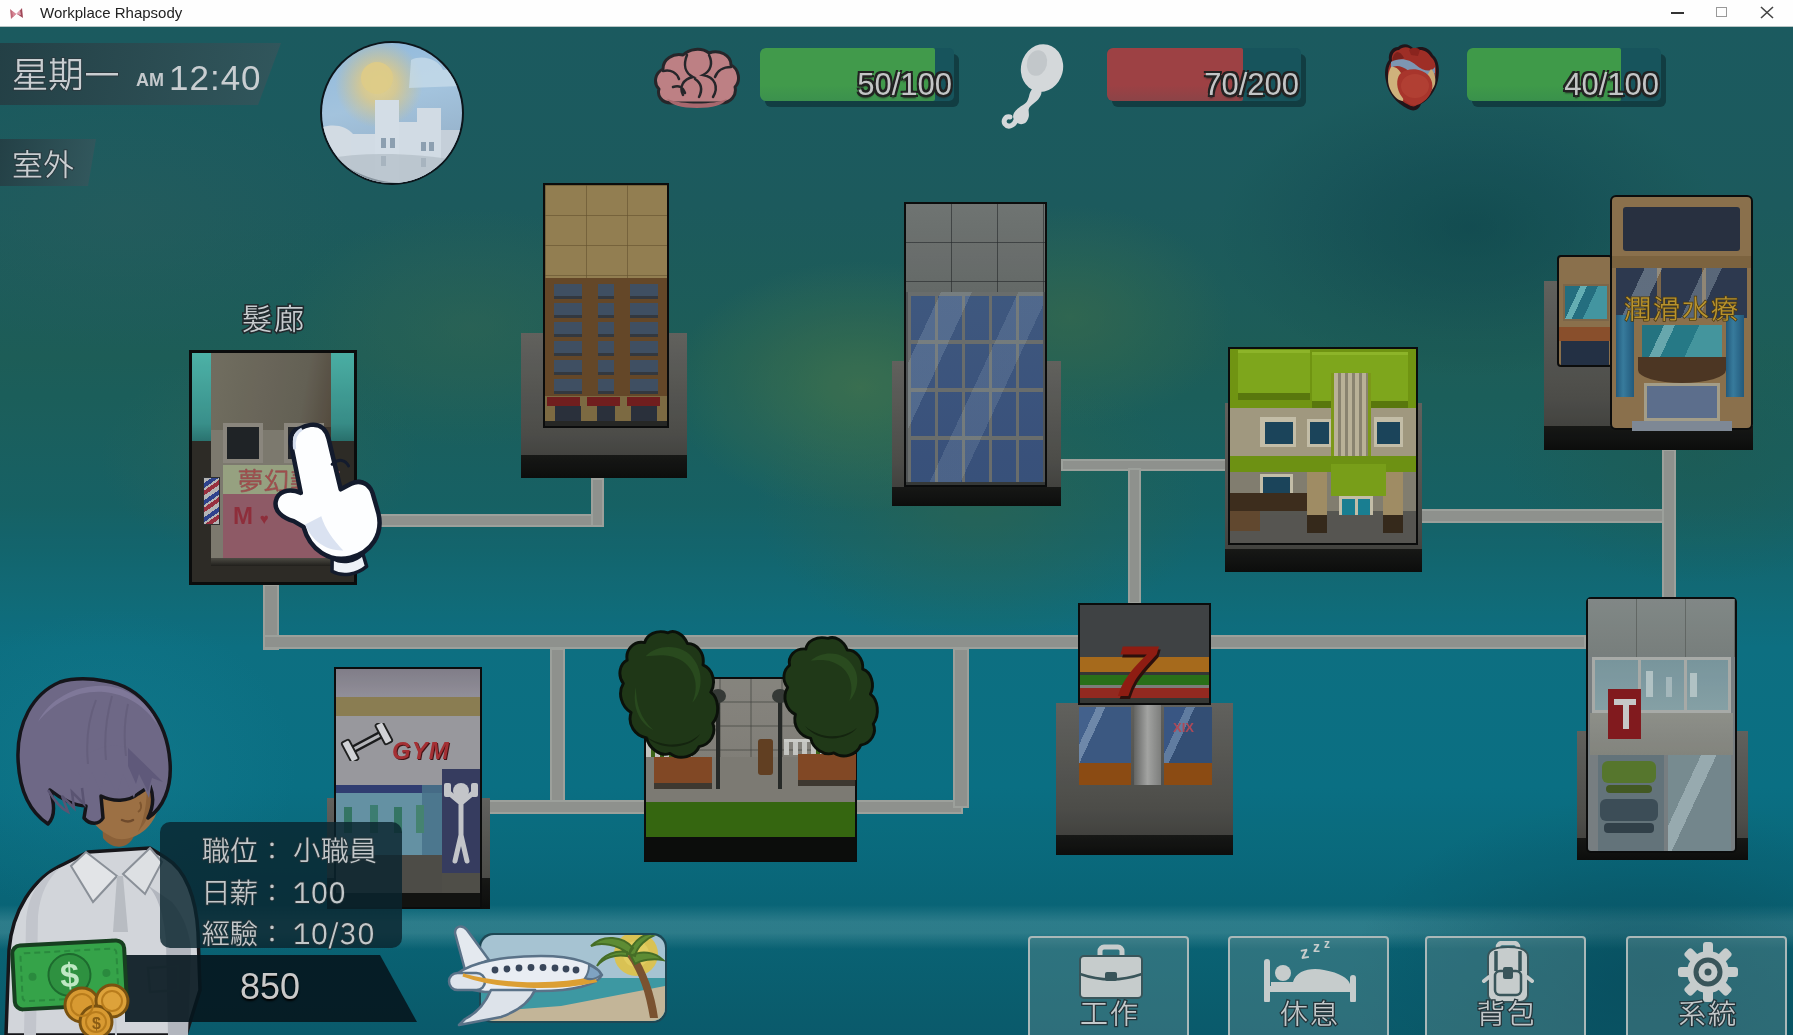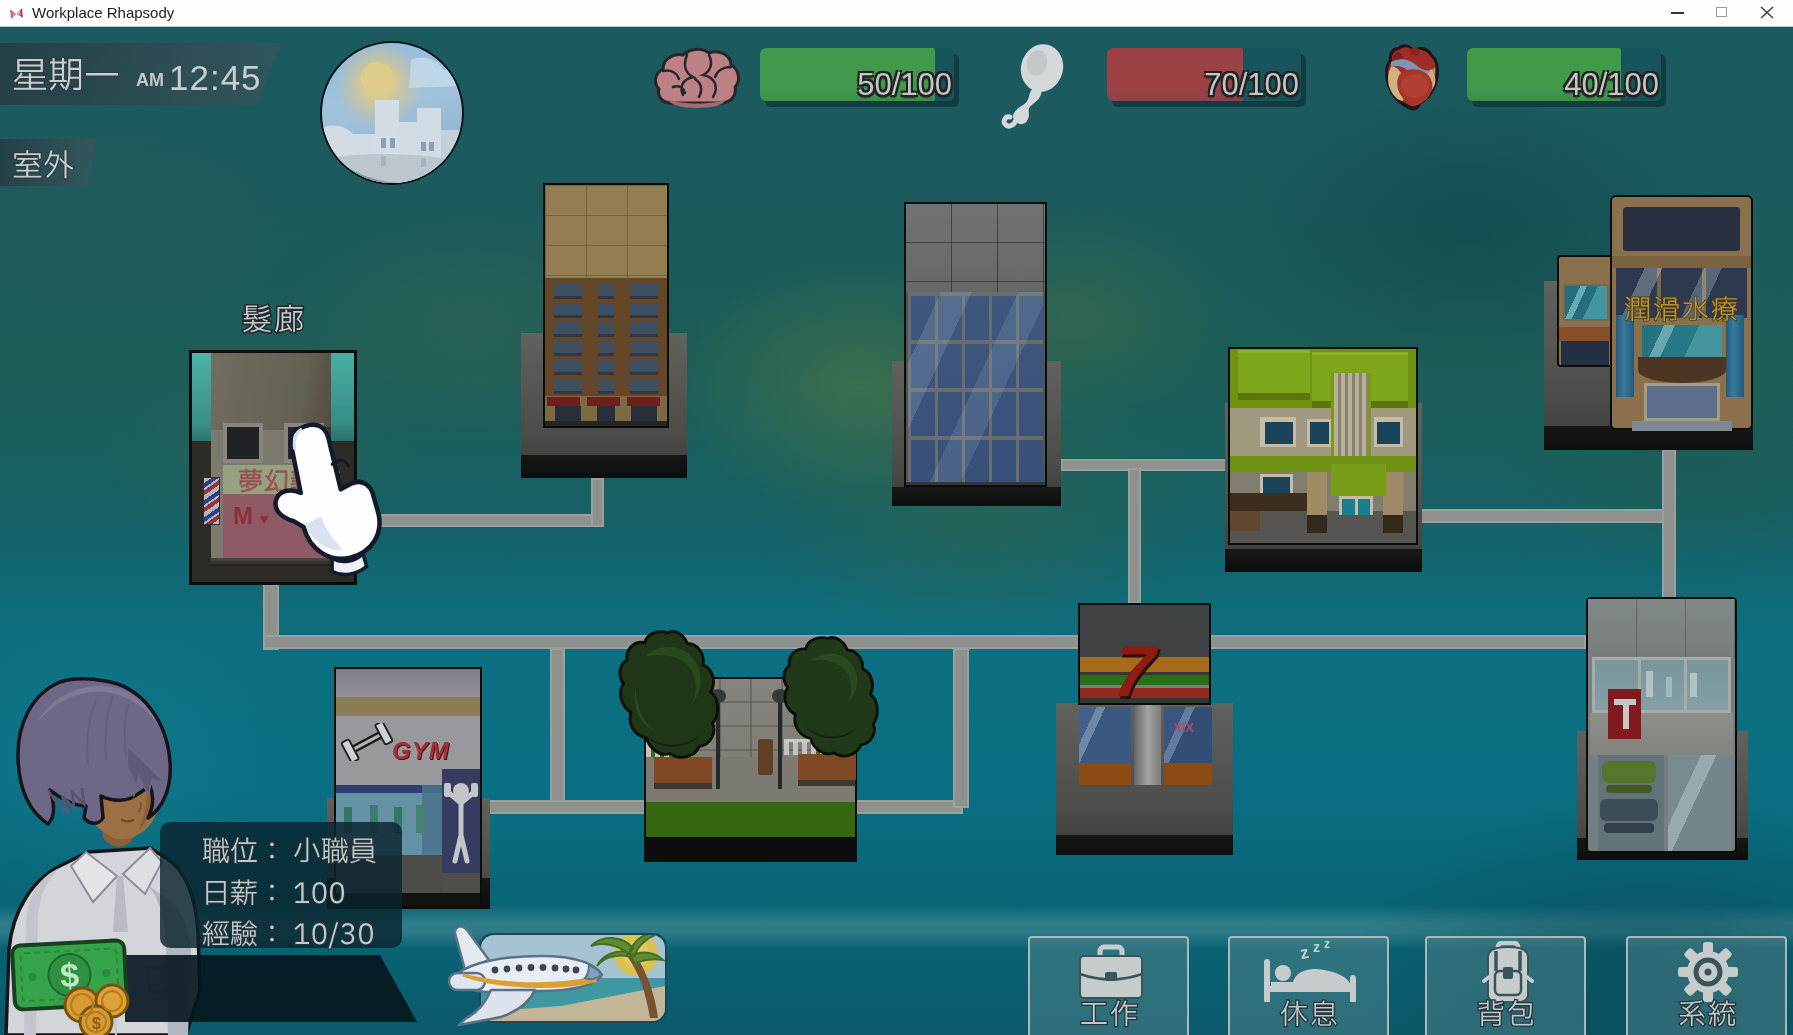--- a/index.html
+++ b/index.html
@@ -31,21 +31,21 @@
 
 <div id="titlebar"></div>
 
 <svg class="abs" style="left:8px;top:6px" width="17" height="17" viewBox="0 0 17 17">
 <path d="M2 3 L8 8 L3 13 Z" fill="#c06878"></path>
       <path d="M14 2 L9 8 L15 12 Z" fill="#a04858"></path>
 <path d="M8 8 L12 4 L13 9 Z" fill="#e0a0b0"></path>
       <path d="M8 8 L4 5 L5 11 Z" fill="#d88898"></path>
     </svg>
 
-<div class="abs" style="left:32px;top:4px;font-size:15px;color:#222">Workplace Rhapsody</div>
+<div class="abs" style="left:40px;top:4px;font-size:15px;color:#222">Workplace Rhapsody</div>
 
 <div class="abs" style="left:1671px;top:12px;width:13px;height:2px;background:#333"></div>
 
 <div class="abs" style="left:1716px;top:7px;width:11px;height:10px;border:1px solid #999"></div>
 
 <svg class="abs" style="left:1760px;top:6px" width="14" height="13" viewBox="0 0 14 13">
       <path d="M1 1 L13 12 M13 1 L1 12" stroke="#444" stroke-width="1.6"></path>
     </svg>
 
 <div id="game"></div>
@@ -377,21 +377,21 @@
 <div class="abs" style="left:0;top:27px;width:1793px;height:1008px;background:rgba(8,18,22,.10);pointer-events:none"></div>
 
 <div class="abs" style="left:0;top:43px;width:281px;height:62px;background:linear-gradient(100deg,rgba(36,62,68,.94),rgba(54,86,92,.82));clip-path:polygon(0 0,281px 0,258px 62px,0 62px)"></div>
 
 <svg class="abs" style="left:12px;top:52px" width="120" height="46" viewBox="0 -36 120 46">
 <path d="M5.2 -28.9H30.9V-15.9H5.2ZM28.6 -23.4V-27.0H7.5V-23.4ZM7.5 -21.5V-17.9H28.6V-21.5ZM19.1 -0.2H34.1V1.8H1.9V-0.2H16.8V-4.3H5.9V-6.2H16.8V-9.9H7.8Q5.8 -7.5 3.4 -5.5L1.9 -7.3Q4.1 -8.9 5.9 -11.1Q7.7 -13.2 8.7 -15.5L10.7 -14.6Q9.9 -13.0 9.2 -11.8H16.8V-14.7H19.1V-11.8H33.1V-9.9H19.1V-6.2H31.6V-4.3H19.1Z M52.1 -8.1H54.8V-6.1H37.5V-8.1H40.5V-24.4H38.0V-26.4H40.5V-30.0H42.6V-26.4H49.9V-30.0H52.1V-26.4H54.6V-24.4H52.1ZM56.3 -28.9H69.1V-0.5Q69.1 0.9 68.6 1.5Q68.1 2.1 66.7 2.1H61.5L60.9 -0.2H66.9V-9.3H58.1Q57.8 -5.8 57.0 -3.0Q56.2 -0.3 54.6 2.6L52.6 1.3Q54.2 -1.5 55.0 -4.2Q55.8 -6.8 56.1 -10.1Q56.3 -13.4 56.3 -18.9ZM66.9 -20.2V-26.8H58.5V-20.2ZM49.9 -20.3V-24.4H42.6V-20.3ZM49.9 -18.5H42.6V-14.3H49.9ZM66.9 -11.3V-18.1H58.5Q58.5 -14.6 58.3 -11.3ZM49.9 -12.5H42.6V-8.1H49.9ZM37.8 0.7Q39.2 -0.4 40.6 -2.1Q42.0 -3.7 42.7 -5.3L44.6 -4.2Q43.7 -2.4 42.2 -0.6Q40.8 1.2 39.3 2.4ZM49.4 -5.3Q50.3 -4.2 51.4 -2.8Q52.6 -1.4 53.3 -0.3L51.5 1.0Q50.7 -0.2 49.7 -1.6Q48.6 -3.0 47.7 -4.1Z M106.0 -12.6H74.0V-15.1H106.0Z" fill="#c9ced1" stroke="#2a3a40" stroke-width="2" paint-order="stroke"></path>
     </svg>
 
 <div class="abs" style="left:136px;top:70px;font-size:18px;font-weight:bold;color:#c4c9cc">AM</div>
 
-<div class="abs" style="left:169px;top:58px;font-size:35px;color:#c9ced1;letter-spacing:1px">12:45</div>
+<div class="abs" style="left:169px;top:58px;font-size:35px;color:#c9ced1;letter-spacing:1px">12:40</div>
 
 <div class="abs" style="left:0;top:139px;width:96px;height:47px;background:linear-gradient(100deg,rgba(36,62,68,.92),rgba(56,88,94,.78));clip-path:polygon(0 0,96px 0,88px 47px,0 47px)"></div>
 
 <svg class="abs" style="left:12px;top:145px" width="70" height="38" viewBox="0 -31 70 38">
 <path d="M26.8 -21.0H4.2V-17.3H2.3V-22.8H14.3V-25.9H16.2V-22.8H28.7V-17.3H26.8ZM16.3 -0.3H29.3V1.5H1.7V-0.3H14.2V-4.5H4.5V-6.3H14.2V-10.2Q9.2 -10.0 3.8 -10.0L3.6 -11.7L7.6 -11.7Q9.7 -14.0 11.1 -16.3H5.3V-18.0H25.7V-16.3H13.4Q11.9 -13.8 10.1 -11.8Q17.7 -12.0 23.0 -12.5Q21.8 -13.7 20.9 -14.5L22.3 -15.5Q24.7 -13.5 27.8 -9.7L26.3 -8.6Q25.4 -9.8 24.4 -10.9Q20.3 -10.5 16.3 -10.4V-6.3H26.5V-4.5H16.3Z M60.2 -6.3Q57.0 -8.0 54.5 -9.8V2.3H52.5V-11.4Q49.7 -13.9 47.2 -17.1L48.6 -18.3Q50.5 -15.9 52.5 -13.9V-25.8H54.5V-12.2Q57.4 -10.0 61.3 -8.1ZM40.5 -25.5Q40.1 -23.6 39.6 -21.6H47.2V-20.0Q46.5 -13.3 43.7 -7.9Q40.9 -2.4 35.7 2.0L34.3 0.3Q39.2 -3.8 41.9 -8.7Q39.5 -10.8 37.0 -12.6L38.1 -14.1Q40.7 -12.2 42.7 -10.4Q44.6 -14.7 45.2 -19.8H39.0Q37.1 -14.3 33.6 -10.3L32.2 -11.8Q34.7 -14.7 36.3 -18.1Q37.8 -21.5 38.5 -25.7Z" fill="#c9ced1" stroke="#2a3a40" stroke-width="2" paint-order="stroke"></path>
     </svg>
 
 <svg class="abs" style="left:319px;top:40px" width="148" height="150" viewBox="0 0 148 150">
 <defs>
 <linearGradient id="sky" x1="0" y1="0" x2=".25" y2="1">
@@ -438,21 +438,21 @@
 <div class="sb" style="left:760px;top:48px;width:175px;background:linear-gradient(#419a4b 70%,#419a4bdd);border-radius:6px 2px 2px 6px"></div>
 
 <div class="sbtx" style="left:760px;top:67px;width:192px;text-align:right">50/100</div>
 
 <div class="abs" style="left:1112px;top:54px;width:194px;height:53px;border-radius:6px;background:rgba(8,32,38,.5)"></div>
 
 <div class="sb" style="left:1107px;top:48px;width:194px;background:#17545c"></div>
 
 <div class="sb" style="left:1107px;top:48px;width:136px;background:linear-gradient(#9d4144 70%,#9d4144dd);border-radius:6px 2px 2px 6px"></div>
 
-<div class="sbtx" style="left:1107px;top:67px;width:192px;text-align:right">70/100</div>
+<div class="sbtx" style="left:1107px;top:67px;width:192px;text-align:right">70/200</div>
 
 <div class="abs" style="left:1472px;top:54px;width:194px;height:53px;border-radius:6px;background:rgba(8,32,38,.5)"></div>
 
 <div class="sb" style="left:1467px;top:48px;width:194px;background:#17545c"></div>
 
 <div class="sb" style="left:1467px;top:48px;width:154px;background:linear-gradient(#3f9a49 70%,#3f9a49dd);border-radius:6px 2px 2px 6px"></div>
 
 <div class="sbtx" style="left:1467px;top:67px;width:192px;text-align:right">40/100</div>
 
 <svg class="abs" style="left:653px;top:47px" width="88" height="62" viewBox="0 0 88 62">
@@ -534,20 +534,21 @@
 <svg class="abs" style="left:200px;top:875px" width="152" height="36" viewBox="-2 -28 152 36">
 <path d="M4.3 1.8V-21.9H23.7V1.8H21.9V-0.4H6.1V1.8ZM21.9 -12.1V-20.2H6.1V-12.1ZM6.1 -10.4V-2.1H21.9V-10.4Z M47.2 -23.4V-21.3H54.6V-19.7H47.2V-17.6H45.5V-19.7H38.0V-17.6H36.9V-16.1H42.1V-14.6H29.7V-16.1H35.3V-17.8H36.3V-19.7H29.4V-21.3H36.3V-23.4H38.0V-21.3H45.5V-23.4ZM45.4 -10.9H54.6V-9.4H51.2V2.1H49.6V-9.4H45.4Q45.4 -5.4 44.8 -2.9Q44.3 -0.4 42.6 2.2L41.2 1.1Q42.4 -0.7 42.9 -2.3Q43.5 -4.0 43.6 -5.8Q43.8 -7.5 43.8 -10.4V-16.0Q50.1 -16.3 53.4 -17.5L54.2 -16.1Q52.5 -15.4 50.3 -15.1Q48.1 -14.8 45.4 -14.6ZM32.8 -14.5Q33.8 -13.2 34.3 -11.8L32.9 -11.3Q32.4 -12.6 31.5 -13.9ZM41.7 -1.7 40.5 -0.5 37.1 -3.5Q37.0 -3.6 36.9 -3.6Q36.8 -3.6 36.8 -3.4V2.1H35.3V-5.3H35.1Q34.8 -3.7 33.6 -2.2Q32.5 -0.8 30.0 0.8L29.0 -0.6Q31.4 -2.0 32.7 -3.3Q34.0 -4.6 34.6 -5.9H29.3V-7.4H35.3V-9.7H29.3V-11.2H37.4Q38.3 -12.6 39.0 -14.4L40.5 -13.9Q39.9 -12.5 39.0 -11.2H42.5V-9.7H36.8V-7.4H42.5V-5.9H36.8V-4.2H37.0L37.4 -4.6Q37.6 -4.8 37.8 -4.8Q38.0 -4.8 38.3 -4.6Z M68.3 -16.5V-16.9Q68.3 -17.6 68.7 -18.1Q69.2 -18.5 70.0 -18.5Q70.8 -18.5 71.3 -18.1Q71.7 -17.6 71.7 -16.9V-16.5Q71.7 -15.8 71.3 -15.3Q70.8 -14.9 70.0 -14.9Q69.2 -14.9 68.7 -15.3Q68.3 -15.8 68.3 -16.5ZM68.3 -4.3V-4.6Q68.3 -5.4 68.7 -5.8Q69.2 -6.3 70.0 -6.3Q70.8 -6.3 71.3 -5.8Q71.7 -5.4 71.7 -4.6V-4.3Q71.7 -3.5 71.3 -3.1Q70.8 -2.7 70.0 -2.7Q69.2 -2.7 68.7 -3.1Q68.3 -3.5 68.3 -4.3Z M107.0 -2.1V0.0H93.5V-2.1H99.3V-18.8H99.1L93.9 -13.9L92.5 -15.4L98.0 -20.5H101.6V-2.1Z M110.4 -10.2Q110.4 -20.9 117.4 -20.9Q124.4 -20.9 124.4 -10.2Q124.4 0.4 117.4 0.4Q110.4 0.4 110.4 -10.2ZM122.0 -8.6V-11.9Q122.0 -15.1 120.8 -17.0Q119.7 -18.8 117.4 -18.8Q115.1 -18.8 114.0 -17.0Q112.8 -15.1 112.8 -11.9V-8.6Q112.8 -5.4 114.0 -3.5Q115.1 -1.7 117.4 -1.7Q119.7 -1.7 120.8 -3.5Q122.0 -5.4 122.0 -8.6Z M128.0 -10.2Q128.0 -20.9 135.0 -20.9Q142.1 -20.9 142.1 -10.2Q142.1 0.4 135.0 0.4Q128.0 0.4 128.0 -10.2ZM139.6 -8.6V-11.9Q139.6 -15.1 138.5 -17.0Q137.4 -18.8 135.0 -18.8Q132.7 -18.8 131.6 -17.0Q130.5 -15.1 130.5 -11.9V-8.6Q130.5 -5.4 131.6 -3.5Q132.7 -1.7 135.0 -1.7Q137.4 -1.7 138.5 -3.5Q139.6 -5.4 139.6 -8.6Z" fill="#c3c8ca" stroke="#24343a" stroke-width="1.8" paint-order="stroke"></path>
     </svg>
 
 <svg class="abs" style="left:200px;top:916px" width="181" height="36" viewBox="-2 -28 181 36">
 <path d="M7.3 -9.6V2.1H5.7V-9.4Q4.1 -9.3 0.9 -9.1L0.7 -10.7Q1.7 -10.7 3.4 -10.8Q4.4 -12.1 5.6 -13.9Q3.7 -16.1 1.2 -18.3L2.2 -19.6Q3.5 -18.4 3.5 -18.3Q5.0 -20.8 6.0 -23.5L7.5 -22.8Q6.2 -19.8 4.6 -17.2Q5.5 -16.4 6.4 -15.2Q8.0 -17.7 9.3 -20.5L10.7 -19.7Q8.0 -14.4 5.3 -10.9Q7.4 -11.1 9.3 -11.4Q8.7 -13.1 8.3 -14.0L9.6 -14.5Q10.8 -11.8 11.5 -8.9L10.1 -8.4Q10.0 -9.0 9.7 -9.9Q8.1 -9.7 7.3 -9.6ZM11.4 -22.4H26.7V-20.9H11.4ZM16.0 -19.6Q15.6 -18.3 14.9 -16.9Q14.2 -15.4 13.5 -14.4Q14.1 -13.4 14.8 -11.8Q15.6 -10.2 16.1 -8.8L14.7 -8.2Q13.4 -11.8 11.7 -14.4Q12.7 -15.7 13.4 -17.3Q14.1 -18.8 14.5 -20.0ZM20.7 -19.5Q20.2 -18.2 19.5 -16.7Q18.8 -15.3 18.1 -14.3Q18.7 -13.5 19.5 -11.9Q20.3 -10.4 20.8 -8.9L19.4 -8.2Q18.8 -9.7 18.0 -11.4Q17.2 -13.1 16.4 -14.4Q17.2 -15.6 18.0 -17.2Q18.8 -18.7 19.3 -20.0ZM25.5 -19.4Q25.0 -18.2 24.2 -16.7Q23.5 -15.2 22.8 -14.4Q23.4 -13.6 24.2 -12.0Q25.0 -10.5 25.6 -9.0L24.2 -8.3Q23.7 -9.8 22.8 -11.4Q22.0 -13.0 21.1 -14.4Q22.0 -15.6 22.8 -17.2Q23.5 -18.8 24.0 -20.0ZM9.9 -7.6Q10.8 -4.8 11.2 -2.0L9.7 -1.5Q9.3 -4.6 8.6 -7.1ZM0.9 -0.2Q2.4 -3.4 2.9 -7.4L4.3 -7.2Q3.7 -2.4 2.3 0.6ZM19.8 -5.8V-0.4H26.7V1.1H10.4V-0.4H18.1V-5.8H11.8V-7.4H26.2V-5.8Z M39.4 -17.1Q44.7 -20.1 46.1 -23.6H48.1Q48.8 -22.0 50.5 -20.5Q52.3 -18.9 55.1 -17.3L54.2 -15.8Q51.2 -17.6 49.4 -19.2Q47.6 -20.9 47.2 -22.7H47.0Q46.5 -20.8 44.8 -19.1Q43.1 -17.4 40.3 -15.7ZM35.9 -13.0V-10.2H39.5Q39.5 -3.8 39.2 -1.1Q39.0 0.5 38.3 1.2Q37.7 1.8 36.2 1.8H34.6L34.2 0.4H35.9Q37.0 0.4 37.4 0.0Q37.7 -0.4 37.9 -1.6Q38.1 -3.6 38.1 -8.8H30.0V-22.5H39.5V-21.1H35.9V-18.5H39.2V-17.1H35.9V-14.4H39.2V-13.0ZM31.5 -18.5H34.5V-21.1H31.5ZM43.1 -17.3H51.5V-15.8H43.1ZM31.5 -14.4H34.5V-17.1H31.5ZM46.5 -7.3H40.8V-13.8H46.5ZM47.9 -13.8H53.8V-7.3H47.9ZM31.5 -10.2H34.5V-13.0H31.5ZM45.0 -12.5H42.2V-8.7H45.0ZM49.3 -8.7H52.3V-12.5H49.3ZM36.8 -3.7Q36.6 -5.3 35.8 -7.6L36.9 -7.9Q37.7 -5.6 37.9 -4.1ZM29.0 0.3Q29.4 -1.3 29.7 -3.4Q30.0 -5.5 30.2 -7.6L31.5 -7.4Q31.2 -2.5 30.3 0.8ZM35.1 -7.6Q35.4 -6.5 35.7 -5.0Q35.9 -3.4 36.0 -2.1L34.8 -1.8Q34.6 -4.6 34.0 -7.4ZM33.2 -7.5Q33.7 -4.1 33.7 -0.5L32.4 -0.3Q32.4 -4.5 32.1 -7.3ZM51.4 -2.4Q51.6 -2.5 51.7 -2.5Q51.9 -2.5 52.1 -2.2L54.8 1.0L53.8 2.2L51.0 -1.3Q50.9 -1.5 50.8 -1.5Q50.7 -1.5 50.5 -1.2Q49.5 0.6 47.4 2.2L44.2 -1.3Q44.1 -1.5 44.0 -1.5Q43.9 -1.5 43.8 -1.3Q42.8 0.5 40.8 2.2L39.9 0.9Q41.7 -0.5 42.5 -1.9Q43.2 -3.3 43.2 -5.1V-6.1H44.7V-5.3Q44.7 -3.4 44.2 -2.1L44.3 -2.0L44.6 -2.3Q44.8 -2.5 45.0 -2.5Q45.2 -2.5 45.4 -2.2L47.5 0.1Q48.9 -1.1 49.4 -2.3Q49.9 -3.5 49.9 -5.1V-6.1H51.4V-5.3Q51.4 -4.3 51.3 -3.5Q51.2 -2.8 50.9 -2.2L51.0 -2.1Z M68.3 -16.5V-16.9Q68.3 -17.6 68.7 -18.1Q69.2 -18.5 70.0 -18.5Q70.8 -18.5 71.3 -18.1Q71.7 -17.6 71.7 -16.9V-16.5Q71.7 -15.8 71.3 -15.3Q70.8 -14.9 70.0 -14.9Q69.2 -14.9 68.7 -15.3Q68.3 -15.8 68.3 -16.5ZM68.3 -4.3V-4.6Q68.3 -5.4 68.7 -5.8Q69.2 -6.3 70.0 -6.3Q70.8 -6.3 71.3 -5.8Q71.7 -5.4 71.7 -4.6V-4.3Q71.7 -3.5 71.3 -3.1Q70.8 -2.7 70.0 -2.7Q69.2 -2.7 68.7 -3.1Q68.3 -3.5 68.3 -4.3Z M107.0 -2.1V0.0H93.5V-2.1H99.3V-18.8H99.1L93.9 -13.9L92.5 -15.4L98.0 -20.5H101.6V-2.1Z M110.4 -10.2Q110.4 -20.9 117.4 -20.9Q124.4 -20.9 124.4 -10.2Q124.4 0.4 117.4 0.4Q110.4 0.4 110.4 -10.2ZM122.0 -8.6V-11.9Q122.0 -15.1 120.8 -17.0Q119.7 -18.8 117.4 -18.8Q115.1 -18.8 114.0 -17.0Q112.8 -15.1 112.8 -11.9V-8.6Q112.8 -5.4 114.0 -3.5Q115.1 -1.7 117.4 -1.7Q119.7 -1.7 120.8 -3.5Q122.0 -5.4 122.0 -8.6Z M128.6 4.5H126.6L134.2 -21.8H136.2Z M145.2 -11.8Q147.3 -11.8 148.4 -12.7Q149.5 -13.7 149.5 -15.2V-15.5Q149.5 -17.1 148.4 -17.9Q147.4 -18.8 145.7 -18.8Q144.1 -18.8 143.1 -18.1Q142.1 -17.4 141.4 -16.2L139.7 -17.5Q141.7 -20.9 145.7 -20.9Q147.5 -20.9 148.9 -20.3Q150.3 -19.7 151.1 -18.5Q152.0 -17.3 152.0 -15.7Q152.0 -13.8 150.9 -12.6Q149.8 -11.4 148.0 -10.9V-10.8Q149.9 -10.4 151.1 -9.1Q152.3 -7.8 152.3 -5.6Q152.3 -3.9 151.5 -2.5Q150.6 -1.1 149.0 -0.4Q147.4 0.4 145.4 0.4Q143.0 0.4 141.5 -0.6Q139.9 -1.5 138.8 -3.1L140.5 -4.5Q141.4 -3.1 142.5 -2.4Q143.6 -1.7 145.4 -1.7Q147.6 -1.7 148.7 -2.8Q149.9 -3.8 149.9 -5.6V-5.9Q149.9 -7.7 148.7 -8.7Q147.6 -9.7 145.4 -9.7H142.9V-11.8Z M156.9 -10.2Q156.9 -20.9 163.9 -20.9Q171.0 -20.9 171.0 -10.2Q171.0 0.4 163.9 0.4Q156.9 0.4 156.9 -10.2ZM168.5 -8.6V-11.9Q168.5 -15.1 167.4 -17.0Q166.3 -18.8 163.9 -18.8Q161.6 -18.8 160.5 -17.0Q159.4 -15.1 159.4 -11.9V-8.6Q159.4 -5.4 160.5 -3.5Q161.6 -1.7 163.9 -1.7Q166.3 -1.7 167.4 -3.5Q168.5 -5.4 168.5 -8.6Z" fill="#c3c8ca" stroke="#24343a" stroke-width="1.8" paint-order="stroke"></path>
     </svg>
 
 <div class="abs" style="left:125px;top:955px;width:292px;height:67px;background:rgba(6,22,30,.9);clip-path:polygon(0 0,255px 0,292px 67px,0 67px)"></div>
 
+<div class="abs" style="left:180px;top:966px;width:180px;text-align:center;font-size:36px;color:#c9c9c9;text-shadow:0 2px 2px #000">850</div>
 
 <svg class="abs" style="left:8px;top:925px" width="130" height="110" viewBox="0 0 130 110">
 <g transform="rotate(-3 60 60)">
 <rect x="6" y="18" width="112" height="64" rx="8" fill="#35a349" stroke="#173f20" stroke-width="4"></rect>
 <rect x="14" y="26" width="96" height="48" rx="4" fill="none" stroke="#2a8a3e" stroke-width="2" stroke-dasharray="6 4"></rect>
 <circle cx="62" cy="50" r="21" fill="#2e9140" stroke="#1d6b2e" stroke-width="2"></circle>
 <text x="62" y="62" text-anchor="middle" font-family="Liberation Sans,sans-serif" font-size="34" font-weight="bold" fill="#bfe8c4">$</text>
 <circle cx="25" cy="50" r="4" fill="#2a8a3e"></circle>
         <circle cx="99" cy="50" r="4" fill="#2a8a3e"></circle>
 </g>

